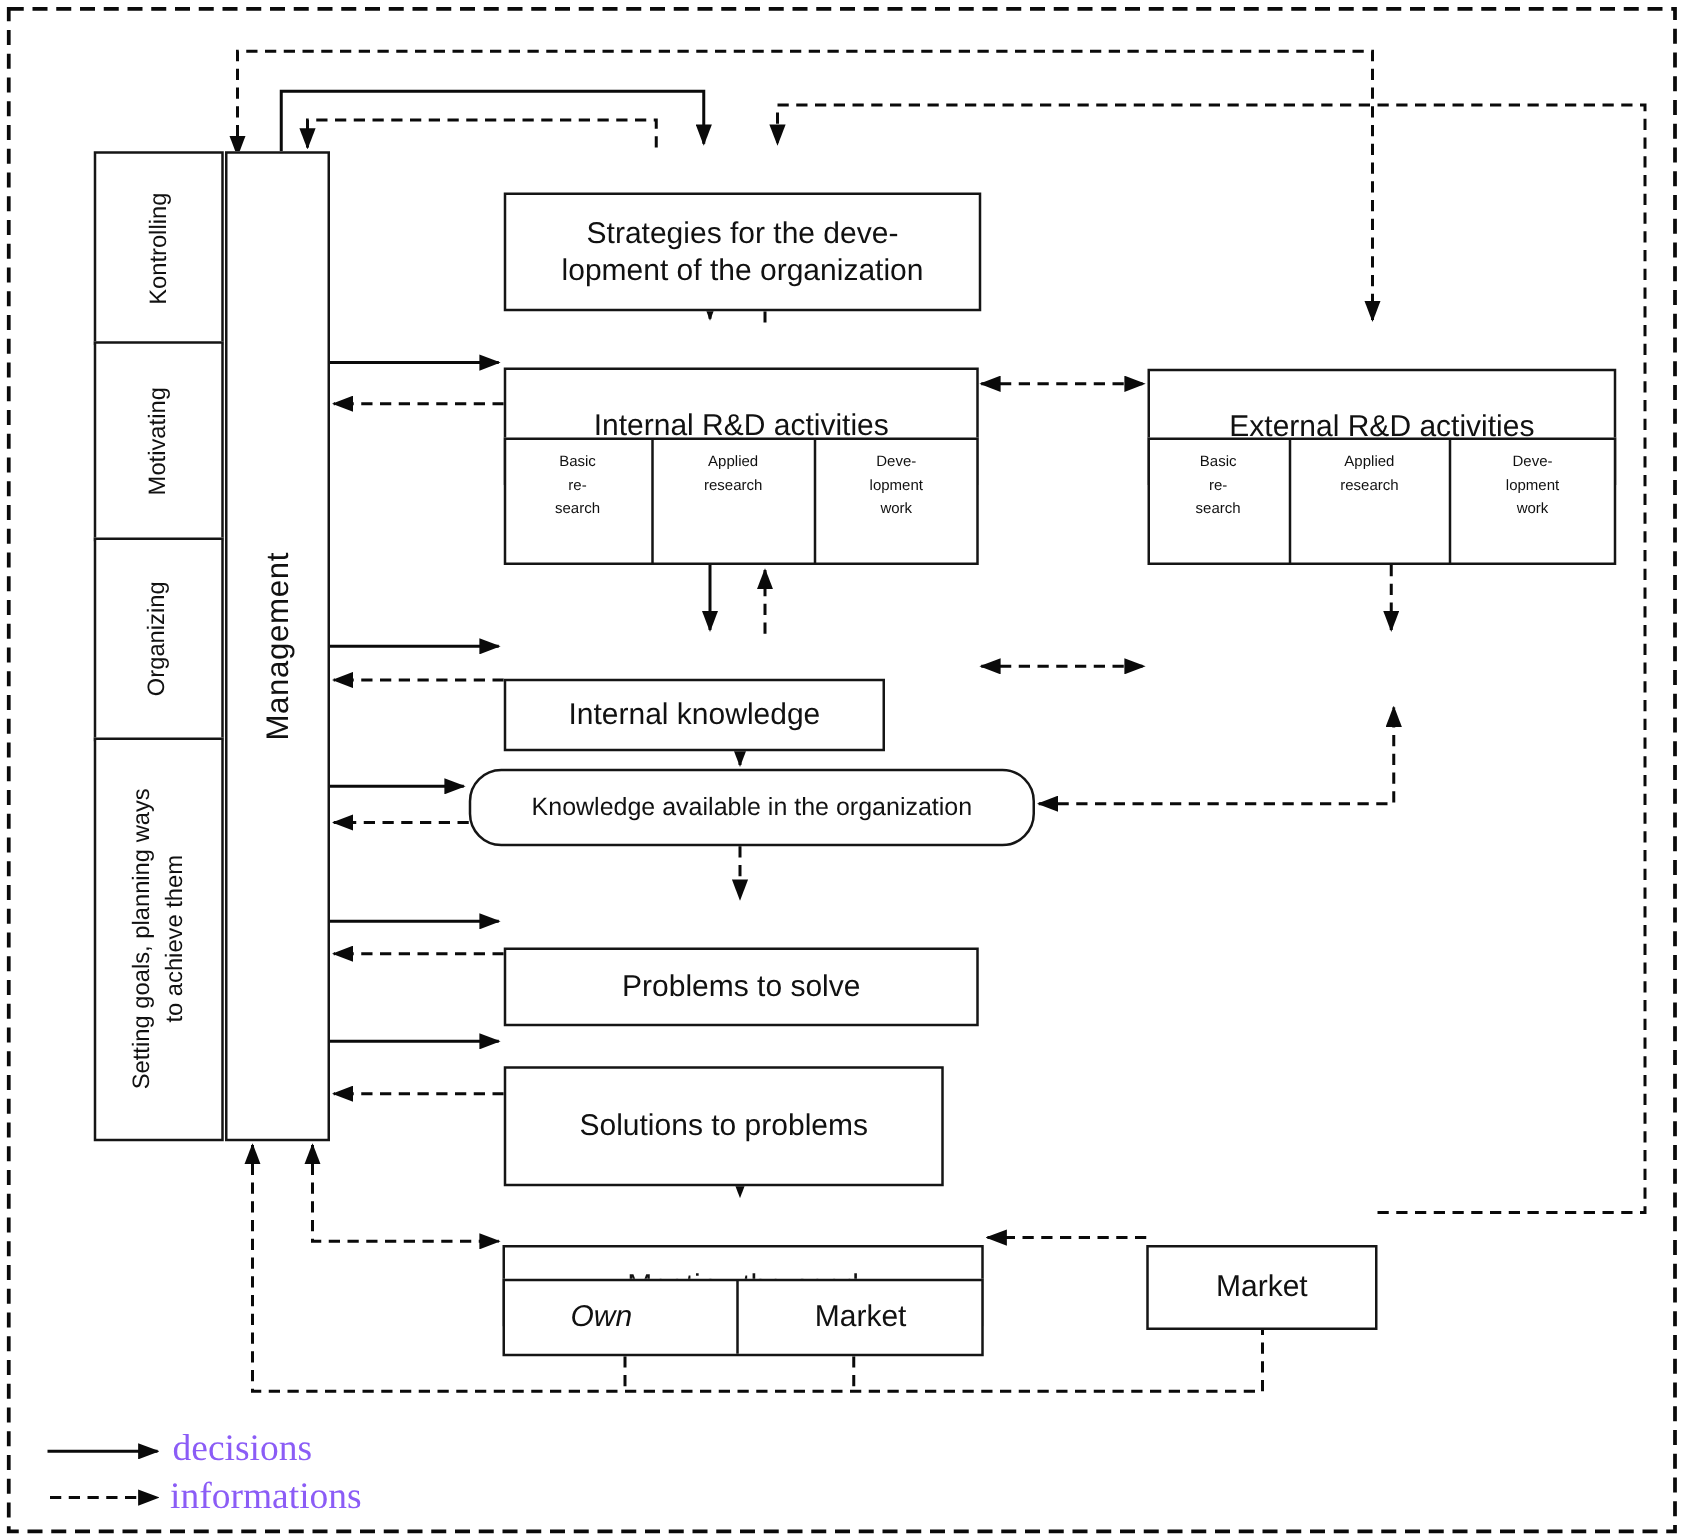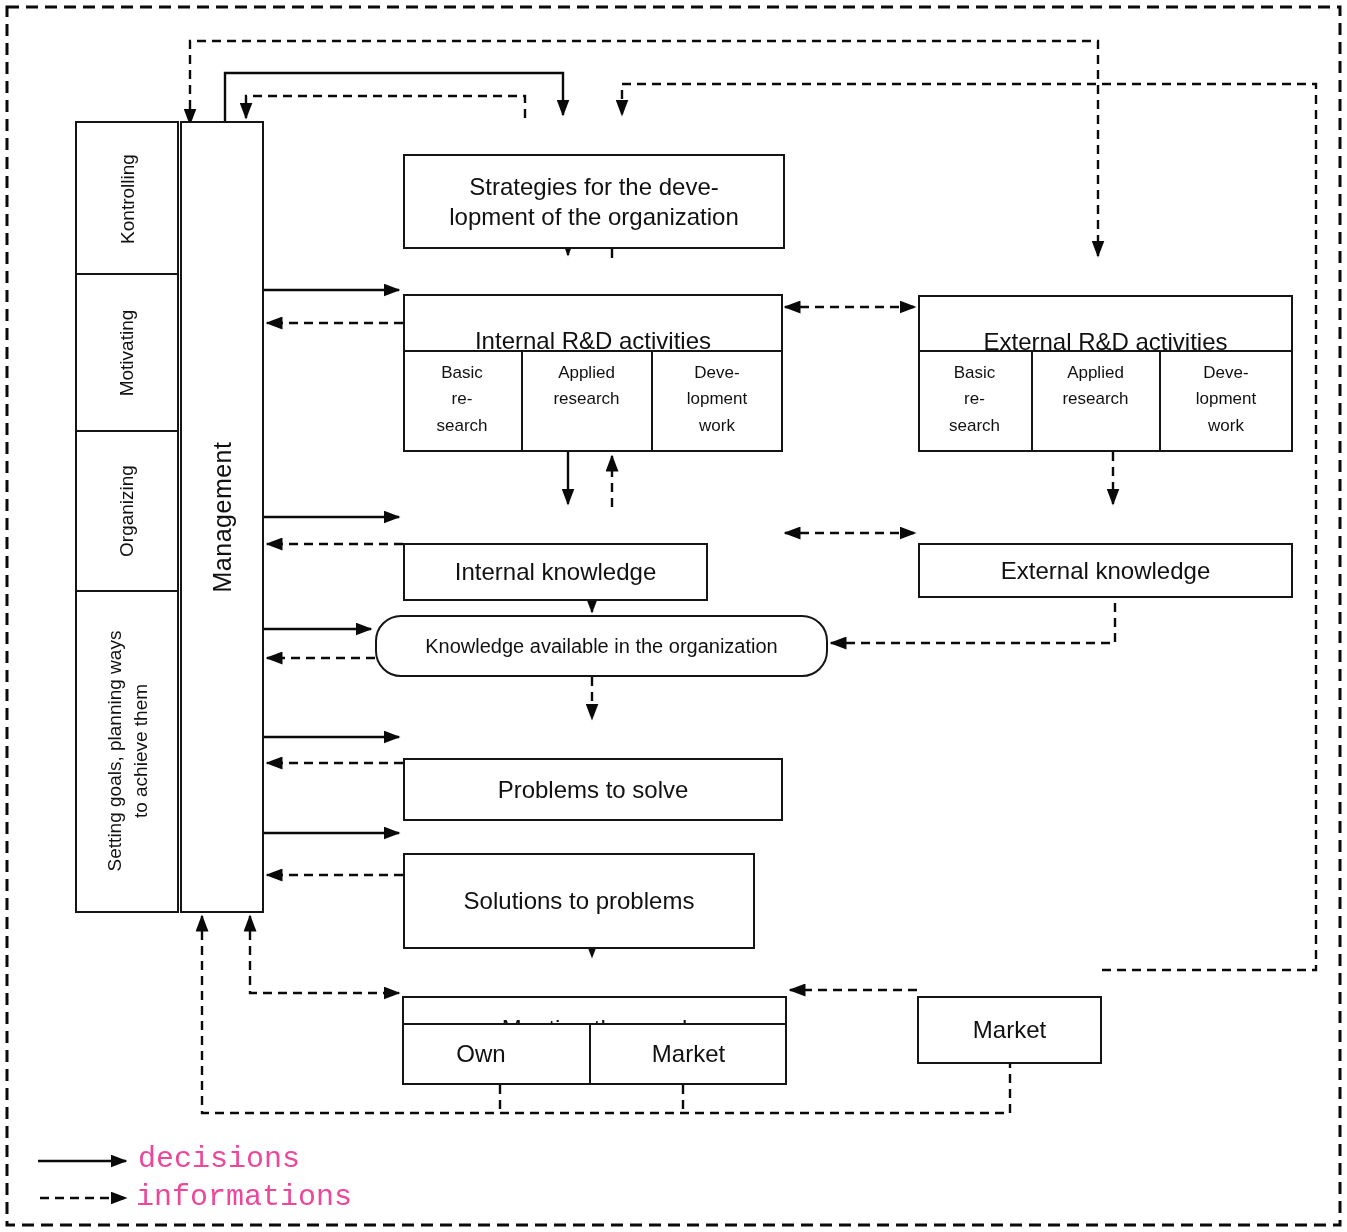--- a/index.html
+++ b/index.html
@@ -10,31 +10,31 @@
   #wires{position:absolute;left:0;top:0;z-index:1;}
   .box{
     position:absolute;background:#ffffff;border:2.6px solid #151515;box-sizing:border-box;
     display:flex;align-items:center;justify-content:center;text-align:center;
     white-space:pre-line;z-index:2;line-height:1.25;
   }
   .band{position:absolute;background:#ffffff;border:2.6px solid #151515;box-sizing:border-box;z-index:2;}
   .vdiv{position:absolute;background:#151515;width:2.6px;z-index:3;}
   .cell{
     position:absolute;z-index:4;display:flex;align-items:flex-start;justify-content:center;
-    text-align:center;white-space:pre-line;font-size:17px;line-height:1.55;padding-top:9px;box-sizing:border-box;
+    text-align:center;white-space:pre-line;font-size:12px;line-height:1.55;padding-top:9px;box-sizing:border-box;
   }
   .cell-center{align-items:center;padding-top:0;font-size:24px;}
   .rot{
     position:absolute;z-index:4;transform:rotate(-90deg);display:flex;align-items:center;justify-content:center;
     text-align:center;white-space:pre-line;
   }
   .t24{font-size:24px;margin-top:36px;}
   .t20{font-size:20px;border-radius:26px;}
   .legend-label{
-    position:absolute;z-index:4;font-family:Liberation Mono, monospace;font-size:30px;color:#ec4899;
+    position:absolute;z-index:4;font-family:Liberation Serif, serif;font-size:30px;color:#8b5cf6;
   }
 </style>
 </head>
 <body>
 
 <div id="canvas">
 
   <svg id="wires" width="1347" height="1232" viewBox="0 0 1347 1232">
     <defs>
       <marker id="ah" viewBox="0 0 17 13" refX="15.5" refY="6.5" markerWidth="17" markerHeight="13" markerUnits="userSpaceOnUse" orient="auto-start-reverse">
@@ -124,31 +124,30 @@
   <div class="cell" style="left:918px;top:351px;width:113px;height:100px;">Basic
 re-
 search</div>
   <div class="cell" style="left:1032px;top:351px;width:127px;height:100px;">Applied
 research</div>
   <div class="cell" style="left:1160px;top:351px;width:132px;height:100px;">Deve-
 lopment
 work</div>
 
   <div class="box t24" style="left:403px;top:507px;width:305px;height:58px;">Internal knowledge</div>
-  <div class="box t24" style="left:918px;top:507px;width:375px;height:55px;">External knowledge</div>
 
   <div class="box t20" style="left:375px;top:615px;width:453px;height:62px;">Knowledge available in the organization</div>
 
   <div class="box t24" style="left:403px;top:722px;width:380px;height:63px;">Problems to solve</div>
   <div class="box t24" style="left:403px;top:817px;width:352px;height:96px;">Solutions to problems</div>
 
   <div class="box t24" style="left:402px;top:960px;width:385px;height:65px;">Meeting the need</div>
   <div class="band" style="left:402px;top:1022.6px;width:385px;height:62.4px;"></div>
   <div class="vdiv" style="left:588.7px;top:1024px;height:59px;"></div>
-  <div class="cell cell-center" style="left:402px;top:1024px;width:158px;height:59px;">Own</div>
+  <div class="cell cell-center" style="left:402px;top:1024px;width:158px;height:59px;font-style:italic;">Own</div>
   <div class="cell cell-center" style="left:590px;top:1024px;width:197px;height:59px;">Market</div>
 
   <div class="box t24" style="left:917px;top:960px;width:185px;height:68px;">Market</div>
 
   <div class="legend-label" style="left:138px;top:1142px;">decisions</div>
   <div class="legend-label" style="left:136px;top:1180px;">informations</div>
 
 </div>
 
 </body></html>

